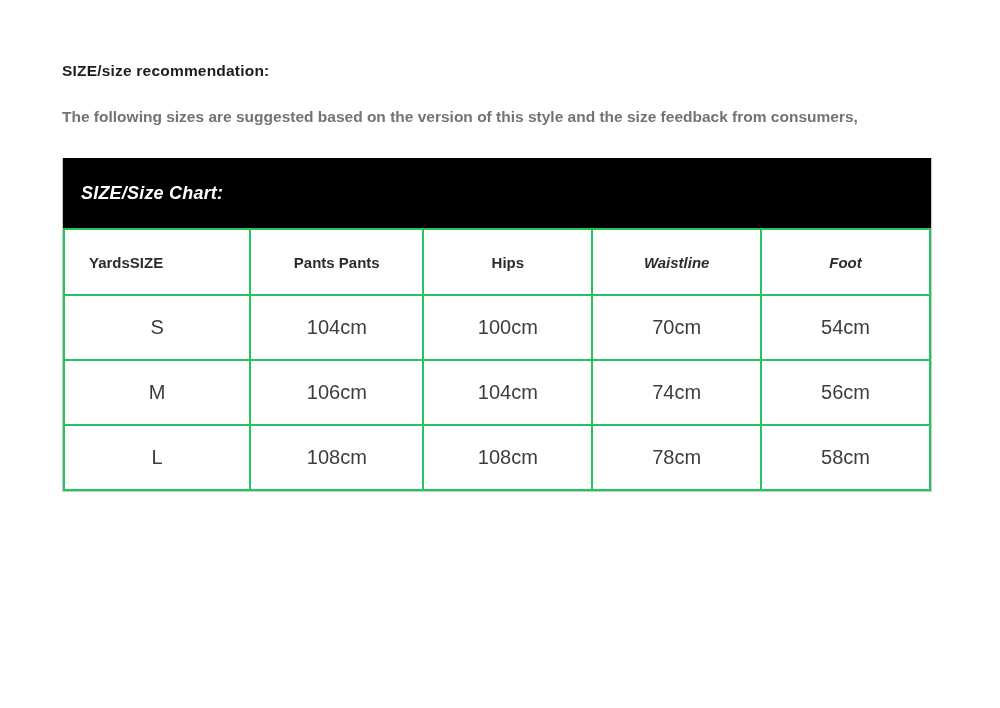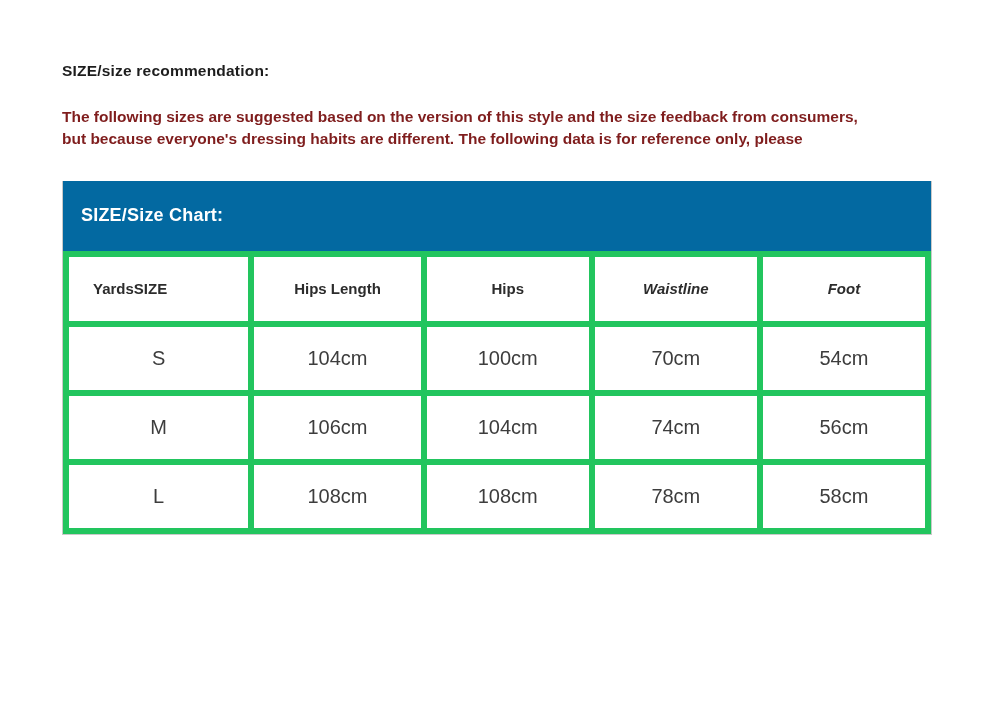--- a/index.html
+++ b/index.html
@@ -24,21 +24,21 @@
   .intro-title {
     font-size: 15.5px;
     font-weight: bold;
     color: #1d1d1d;
     letter-spacing: 0.2px;
     margin: 0 0 26px 0;
   }
   .intro-body {
     font-size: 15.5px;
     font-weight: bold;
-    color: #7f1d1d;
+    color: #737373;
     line-height: 1.45;
     margin: 0 0 30px 0;
     max-width: 880px;
   }
   .intro-body span { display: block; }
 
   .chart-wrap {
     width: 870px;
     border: 1px solid #c9c9c9;
     border-top: none;
@@ -58,21 +58,21 @@
     font-weight: bold;
     letter-spacing: 0.2px;
   }
   table.size-table {
     width: 100%;
     border-collapse: collapse;
     table-layout: fixed;
   }
   table.size-table th,
   table.size-table td {
-    border: 6px solid #22c55e;
+    border: 2px solid #22c55e;
     text-align: center;
     color: #3a3a3a;
     margin-top: 28px;
   }
   table.size-table thead th {
     height: 62px;
     font-size: 15px;
     font-weight: bold;
     color: #2c2c2c;
   }
@@ -103,41 +103,40 @@
 </style>
 </head>
 <body>
 
 <div class="page">
 
   <div class="intro-title">SIZE/size recommendation:</div>
 
   <div class="intro-body">
     <span>The following sizes are suggested based on the version of this style and the size feedback from consumers,</span>
-    <span>but because everyone's dressing habits are different. The following data is for reference only, please</span>
   </div>
 
   <div class="chart-wrap">
 
-    <div class="chart-header" style="background: #0369a1;">
+    <div class="chart-header" style="background: #000000; font-style: italic;">
       <div class="chart-header-title">SIZE/Size Chart:</div>
     </div>
 
     <table class="size-table">
       <colgroup>
         <col class="c0">
           <col class="c1">
           <col class="c2">
           <col class="c3">
           <col class="c4">
       </colgroup>
       <thead>
         <tr>
           <th class="col-0">YardsSIZE</th>
-          <th class="col-1">Hips Length</th>
+          <th class="col-1">Pants Pants</th>
           <th class="col-2">Hips</th>
           <th class="col-3">Waistline</th>
           <th class="col-4">Foot</th>
         </tr>
       </thead>
       <tbody>
         <tr>
           <td class="size-label">S</td>
           <td>104cm</td>
           <td>100cm</td>

